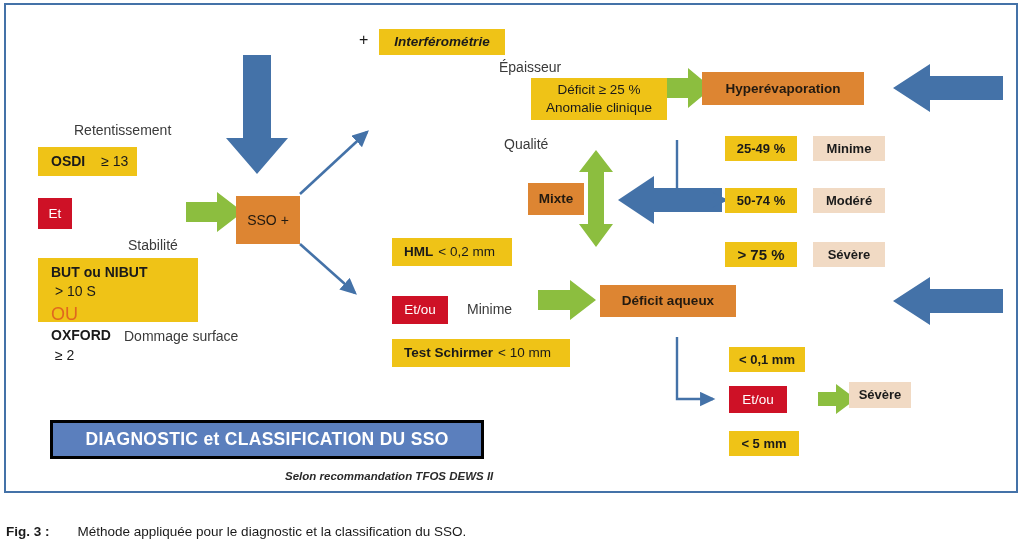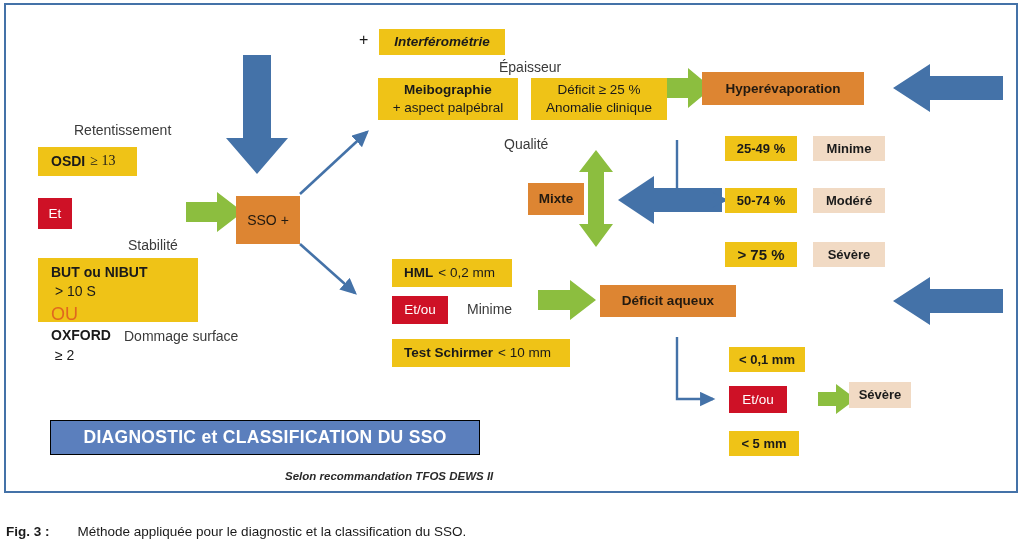--- a/index.html
+++ b/index.html
@@ -31,21 +31,21 @@
   .plain{font-weight:normal;}
   .ital{font-style:italic;font-weight:bold;}
   .lbl{
     position:absolute;color:#3a3a3a;white-space:nowrap;
     font-size:14px;
   }
   .stack{display:block;}
   .stack span{display:block;}
   
   #banner{
-    position:absolute;background:#5B7FBD;border:1px solid #000000;
+    position:absolute;background:#5B7FBD;border:3px solid #000000;
     display:flex;align-items:center;justify-content:center;
     color:#ffffff;font-weight:bold;letter-spacing:.3px;
   }
   #credit{
     position:absolute;font-style:italic;font-weight:bold;
     font-size:11.5px;color:#2a2a2a;white-space:nowrap;
   }
   
   #caption{
     position:absolute;left:6px;top:524px;font-size:13.5px;color:#1a1a1a;
@@ -114,21 +114,21 @@
 
     <g>
       <path d="M818,392 L836,392 L836,384 L856,399 L836,414 L836,406 L818,406 Z" fill="#8CBE3F"></path>
     </g>
   </svg>
 
   <div class="lbl" style="left:74px;top:122px;">Retentissement</div>
 
   <div class="node yellow" style="left:38px;top:147px;width:99px;height:29px;font-size:14px;justify-content:flex-start;padding-left:13px;">
     <span class="b">OSDI</span>
-    <span class="plain" style="margin-left:5px;font-family:Liberation Serif, serif;">≥ 13</span>
+    <span class="plain" style="margin-left:16px;">≥ 13</span>
   </div>
 
   <div class="node red" style="left:38px;top:198px;width:34px;height:31px;font-size:13.5px;">Et</div>
 
   <div class="lbl" style="left:128px;top:237px;">Stabilité</div>
 
   <div class="node yellow" style="left:38px;top:258px;width:160px;height:64px;font-size:14px;justify-content:flex-start;padding-left:13px;align-items:flex-start;padding-top:5px;">
     <div class="stack" style="text-align:left;line-height:1.38;">
       <span>
         <span class="b">BUT ou NIBUT</span>
@@ -145,26 +145,20 @@
   <div class="lbl" style="left:124px;top:328px;">Dommage surface</div>
 
   <div class="node orange" style="left:236px;top:196px;width:64px;height:48px;font-size:14px;font-weight:normal;">SSO +</div>
 
   <div class="lbl" style="left:359px;top:31px;font-size:16px;color:#1a1a1a;">+</div>
 
   <div class="node yellow ital" style="left:379px;top:29px;width:126px;height:26px;font-size:13.5px;">Interférométrie</div>
 
   <div class="lbl" style="left:499px;top:59px;">Épaisseur</div>
 
-  <div class="node yellow" style="left:378px;top:78px;width:140px;height:42px;font-size:13.5px;">
-    <div class="stack" style="line-height:1.3;">
-      <span class="b">Meibographie</span>
-      <span class="plain">+ aspect palpébral</span>
-    </div>
-  </div>
 
   <div class="node yellow" style="left:531px;top:78px;width:136px;height:42px;font-size:13.5px;">
     <div class="stack plain" style="line-height:1.3;">
       <span>Déficit ≥ 25 %</span>
       <span>Anomalie clinique</span>
     </div>
   </div>
 
   <div class="node orange" style="left:702px;top:72px;width:162px;height:33px;font-size:13.5px;font-weight:bold;">Hyperévaporation</div>
 
@@ -174,21 +168,21 @@
 
   <div class="node yellow b" style="left:725px;top:136px;width:72px;height:25px;font-size:13px;">25-49 %</div>
   <div class="node tan b" style="left:813px;top:136px;width:72px;height:25px;font-size:13px;">Minime</div>
 
   <div class="node yellow b" style="left:725px;top:188px;width:72px;height:25px;font-size:13px;">50-74 %</div>
   <div class="node tan b" style="left:813px;top:188px;width:72px;height:25px;font-size:13px;">Modéré</div>
 
   <div class="node yellow b" style="left:725px;top:242px;width:72px;height:25px;font-size:15px;">&gt; 75 %</div>
   <div class="node tan b" style="left:813px;top:242px;width:72px;height:25px;font-size:13px;">Sévère</div>
 
-  <div class="node yellow" style="left:392px;top:259px;width:120px;height:28px;font-size:13.5px;justify-content:flex-start;padding-left:12px;">
+  <div class="node yellow" style="left:392px;top:238px;width:120px;height:28px;font-size:13.5px;justify-content:flex-start;padding-left:12px;">
     <span class="b">HML</span>
     <span class="plain" style="margin-left:5px;">&lt; 0,2 mm</span>
   </div>
 
   <div class="node red" style="left:392px;top:296px;width:56px;height:28px;font-size:13.5px;">Et/ou</div>
 
   <div class="lbl" style="left:467px;top:301px;">Minime</div>
 
   <div class="node yellow" style="left:392px;top:339px;width:178px;height:28px;font-size:13.5px;justify-content:flex-start;padding-left:12px;">
     <span class="b">Test Schirmer</span>

